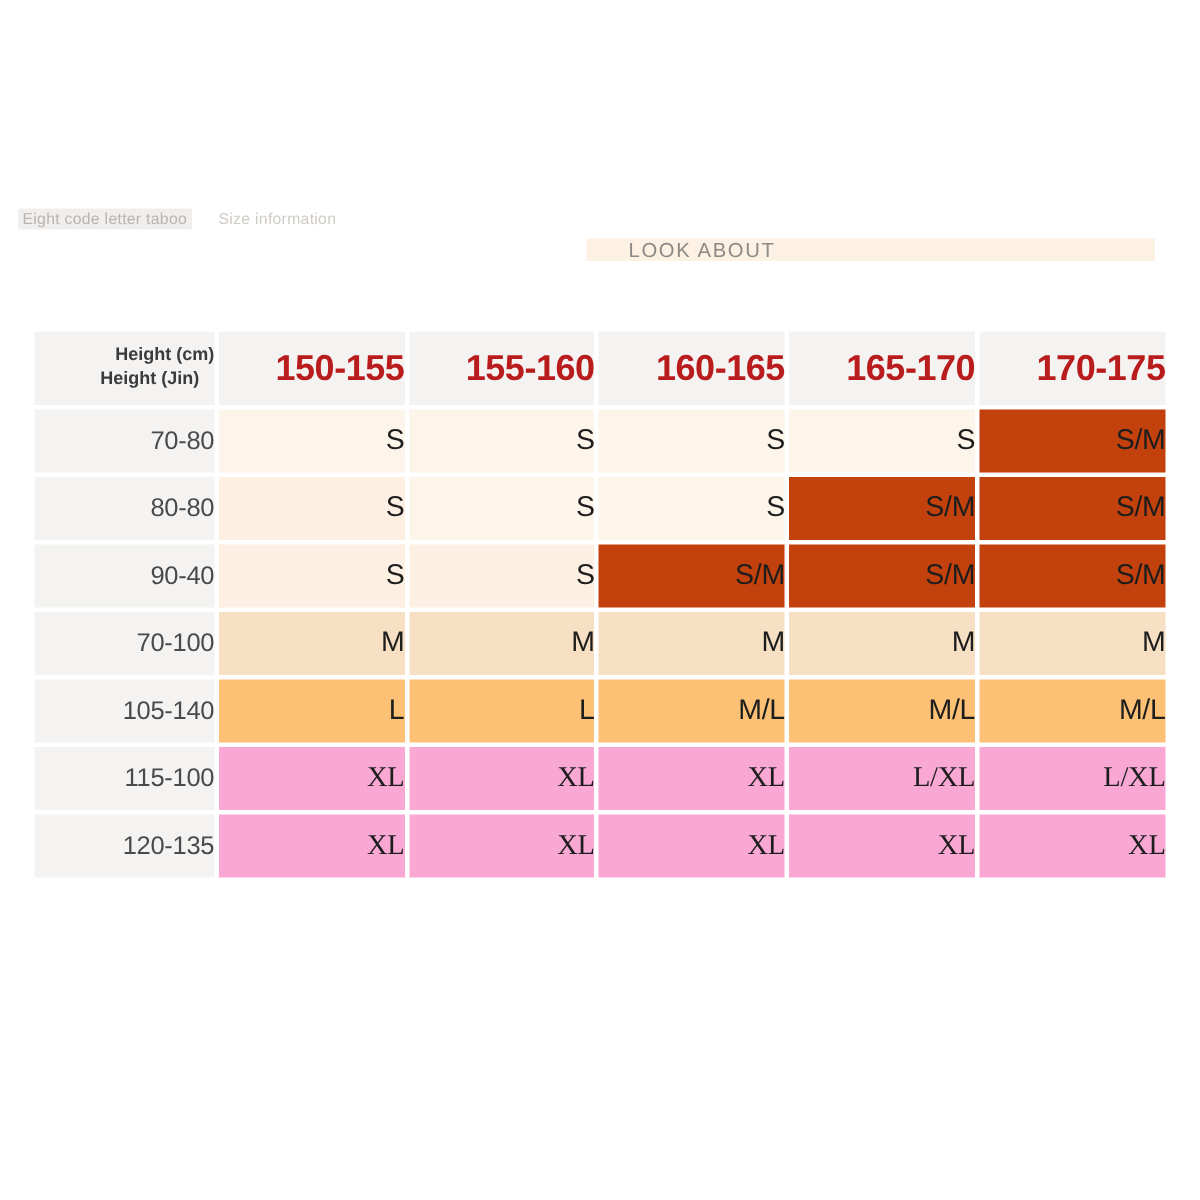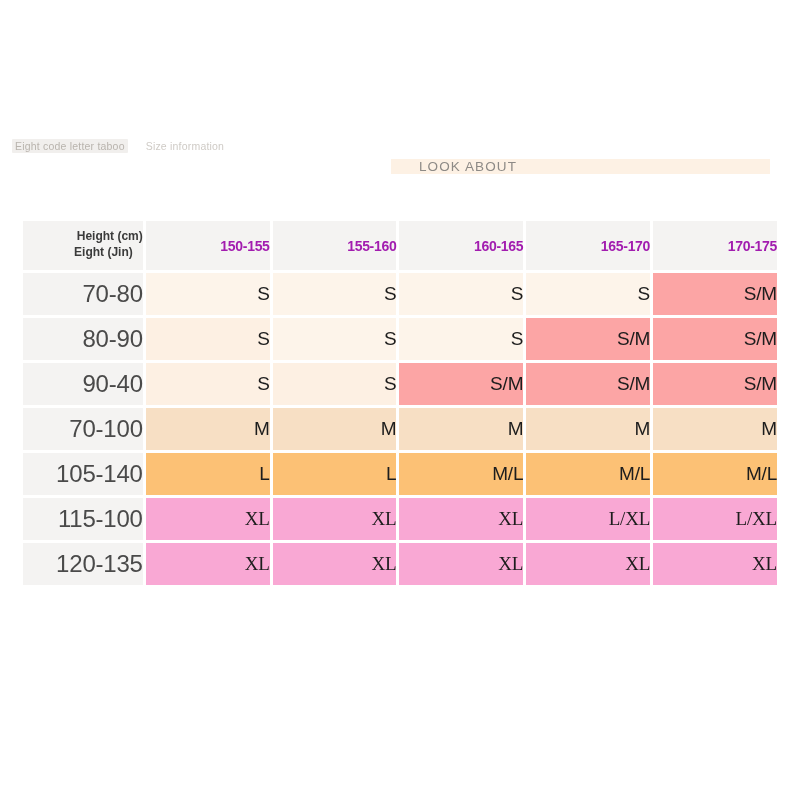--- a/index.html
+++ b/index.html
@@ -111,45 +111,45 @@
     display: block;
     font-size: 12px;
     font-weight: bold;
     color: #3b3b3b;
   }
   .hdr-corner .l1 { padding-left: 6px; }
   .hdr-corner .l2 { padding-right: 10px; }
 
   .hdr-cell {
     background: #f4f3f2;
-    font-size: 14px;
+    font-size: 24px;
     font-weight: bold;
-    color: #a21caf;
+    color: #b91c1c;
     letter-spacing: -0.3px;
   }
 
   
   .row-label {
     background: #f4f3f2;
-    font-size: 24px;
+    font-size: 17px;
     color: #4a4a4a;
     letter-spacing: -0.2px;
   }
 
   
   .cell {
     font-size: 19px;
     color: #1d1d1d;
     letter-spacing: -0.2px;
   }
 
   
   .t0 { background: #fdf4ea; }
   .t1 { background: #fdf0e3; }
-  .t2 { background: #fca5a5; }
+  .t2 { background: #c2410c; }
   .t3 { background: #f7dfc4; }
   .t4 { background: #f9e2ca; }
   .t5 { background: #fcc175; }
   .t6 { background: #f9a8d4; font-family: Liberation Serif, serif; }
 </style>
 </head>
 <body>
 
 <div class="page">
 
@@ -172,38 +172,38 @@
       <col class="c-data">
         <col class="c-data">
         <col class="c-data">
       <col class="c-data">
         <col class="c-data">
     </colgroup>
     <tbody id="table-body">
         <tr>
           <td class="hdr-corner">
             <span class="l1">Height (cm)</span>
-            <span class="l2">Eight (Jin)</span>
+            <span class="l2">Height (Jin)</span>
           </td>
           <td class="hdr-cell">150-155</td>
           <td class="hdr-cell">155-160</td>
           <td class="hdr-cell">160-165</td>
           <td class="hdr-cell">165-170</td>
           <td class="hdr-cell">170-175</td>
         </tr>
         <tr>
           <td class="row-label">70-80</td>
           <td class="cell t0">S</td>
           <td class="cell t0">S</td>
           <td class="cell t0">S</td>
           <td class="cell t0">S</td>
           <td class="cell t2">S/M</td>
         </tr>
         <tr>
-          <td class="row-label">80-90</td>
+          <td class="row-label">80-80</td>
           <td class="cell t1">S</td>
           <td class="cell t0">S</td>
           <td class="cell t0">S</td>
           <td class="cell t2">S/M</td>
           <td class="cell t2">S/M</td>
         </tr>
         <tr>
           <td class="row-label">90-40</td>
           <td class="cell t1">S</td>
           <td class="cell t1">S</td>

